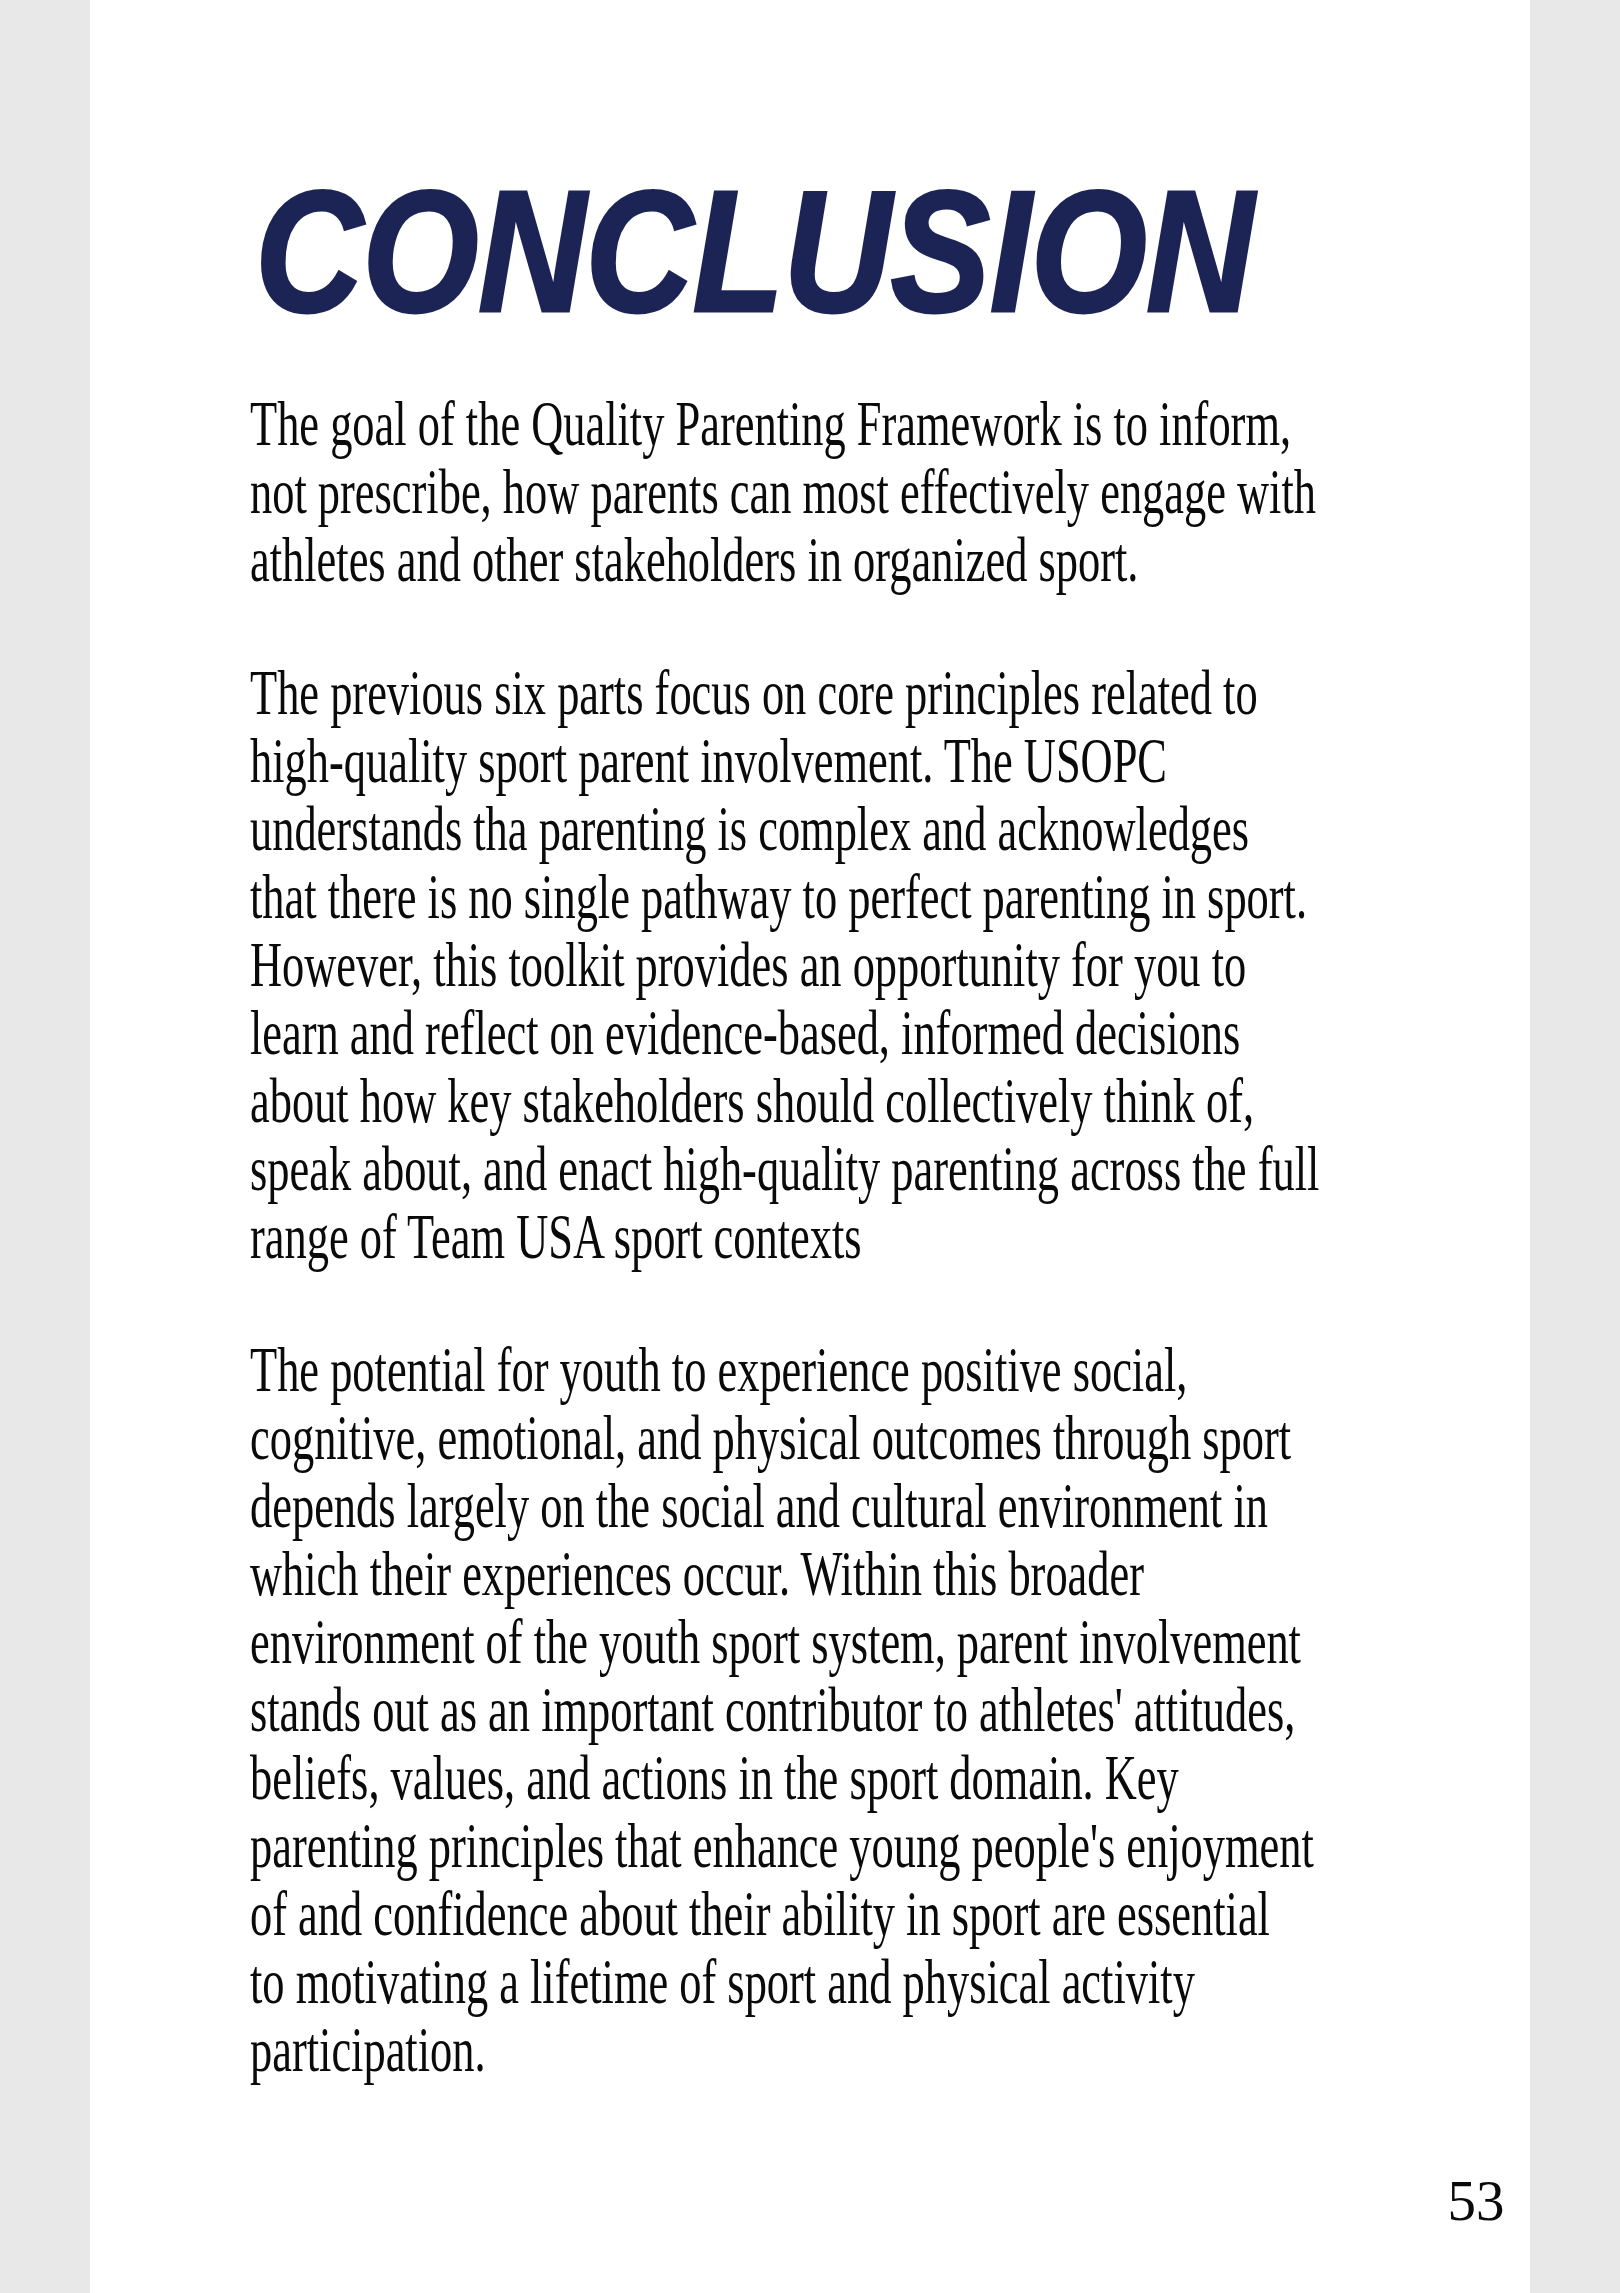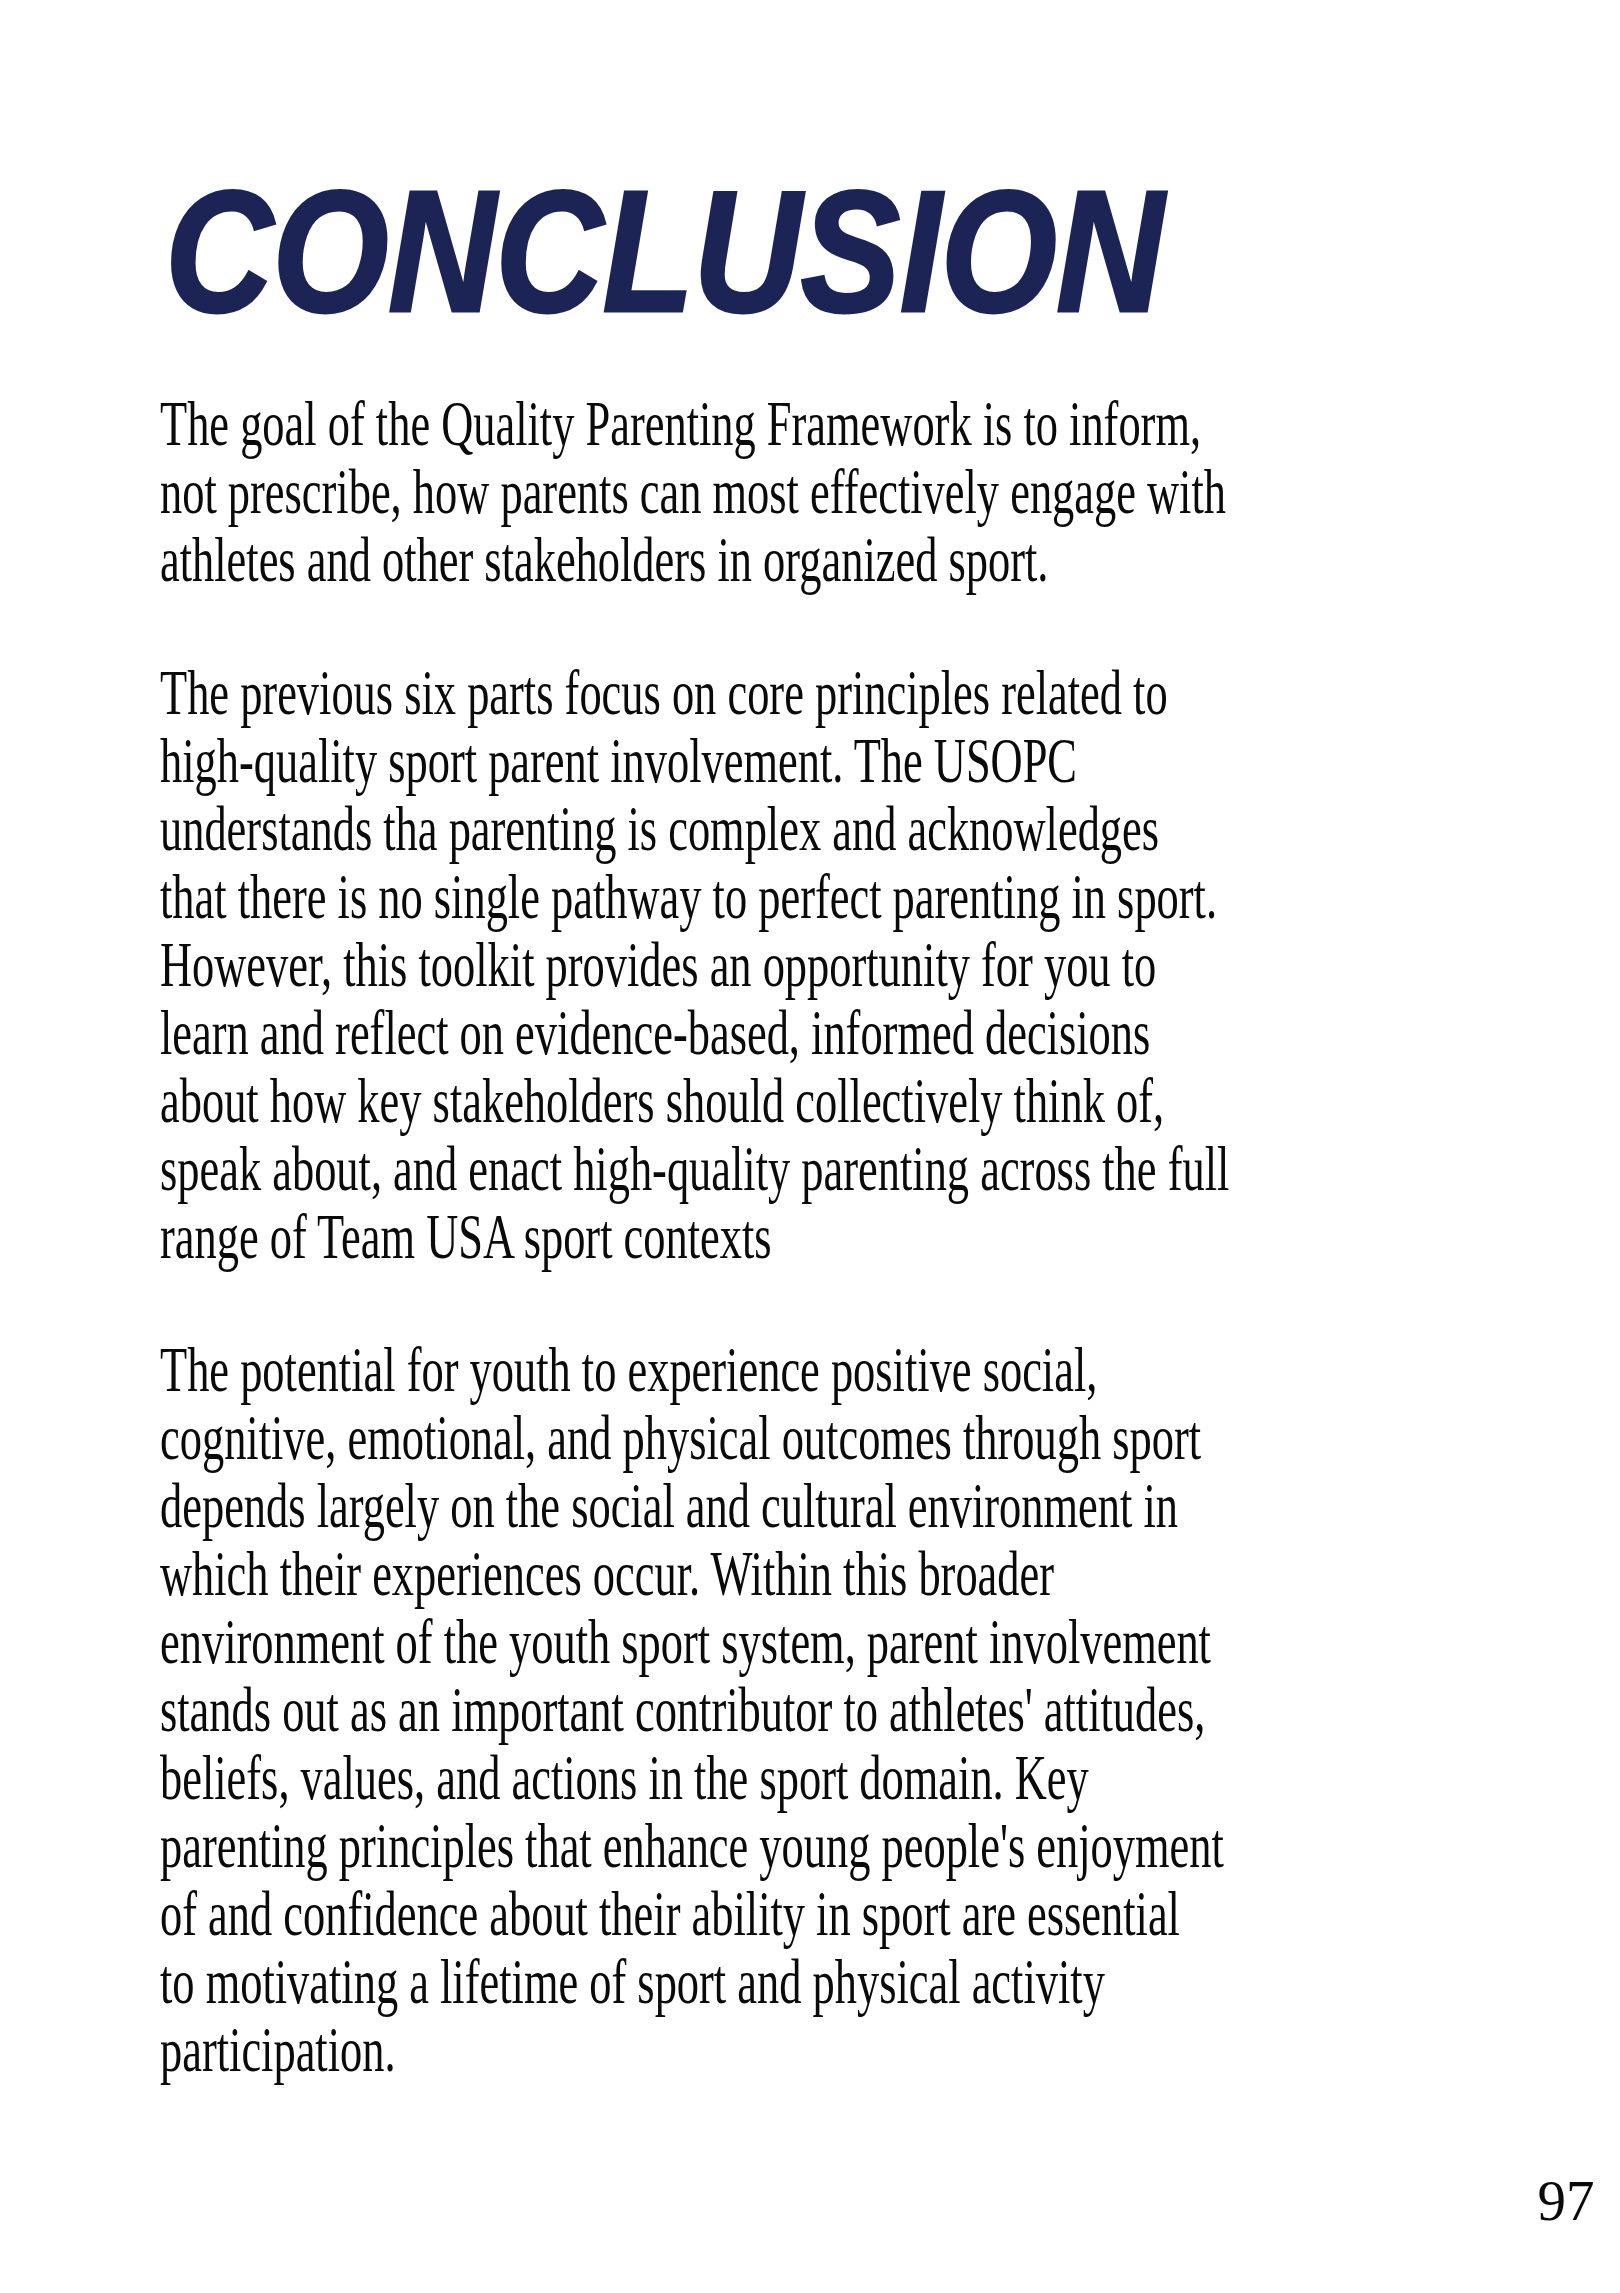--- a/index.html
+++ b/index.html
@@ -1,19 +1,19 @@
 <!DOCTYPE html>
 <html style="--color-title: #1b2455; --color-body: #0a0a0a; --color-background: #ffffff;"><head>
 <meta charset="utf-8">
 <style>
   html, body { margin: 0; padding: 0; background: #e8e8e8; }
 
   .page {
     position: relative;
-    width: 1620px;
+    width: 1440px;
     height: 2294px;
     margin: 0 auto;
     background: var(--color-background, #ffffff);
     overflow: hidden;
     font-family: "Liberation Serif", serif;
   }
 
   .title {
     position: absolute;
     left: 165px;
@@ -88,16 +88,16 @@
 which their experiences occur. Within this broader
 environment of the youth sport system, parent involvement
 stands out as an important contributor to athletes' attitudes,
 beliefs, values, and actions in the sport domain. Key
 parenting principles that enhance young people's enjoyment
 of and confidence about their ability in sport are essential
 to motivating a lifetime of sport and physical activity
 participation.</p>
   </div>
 
-  <div class="page-number">97</div>
+  <div class="page-number">53</div>
 
 </div>
 
 
 </body></html>

